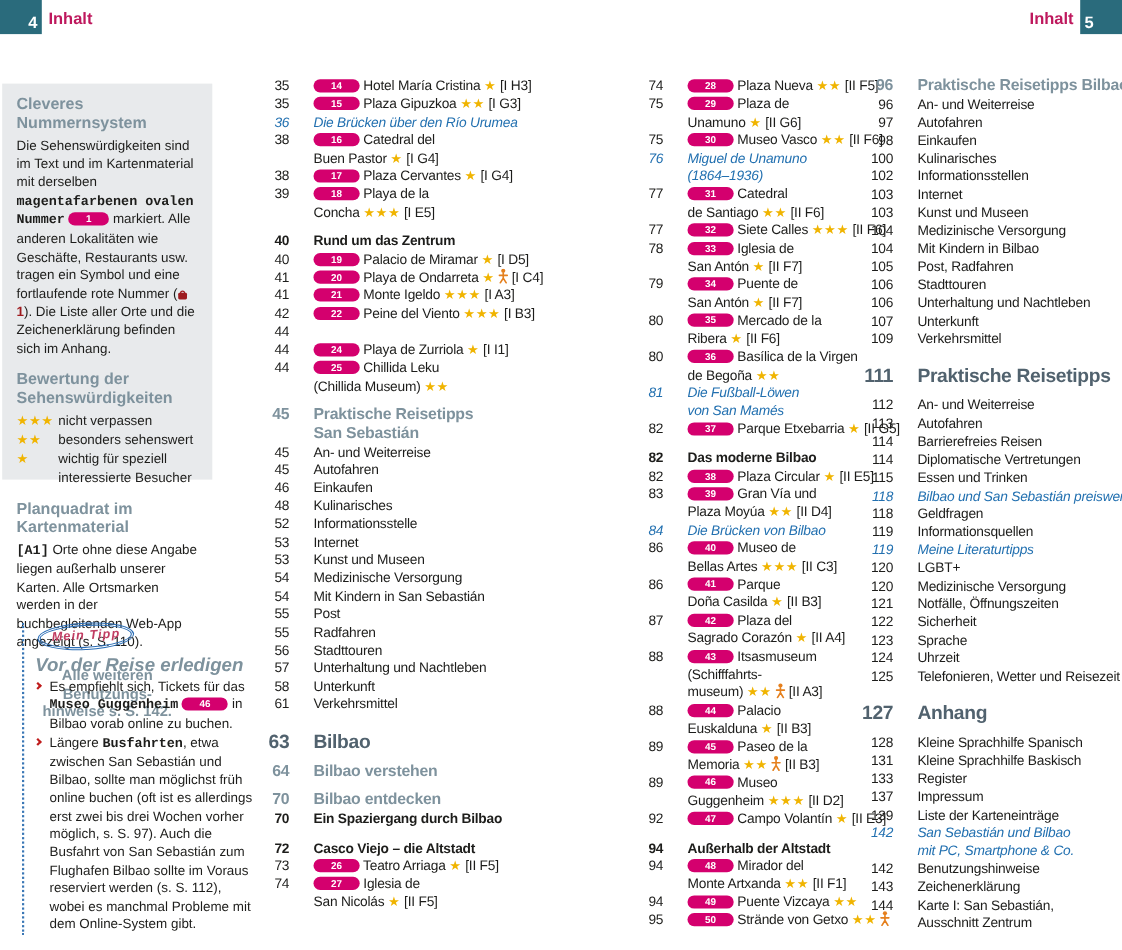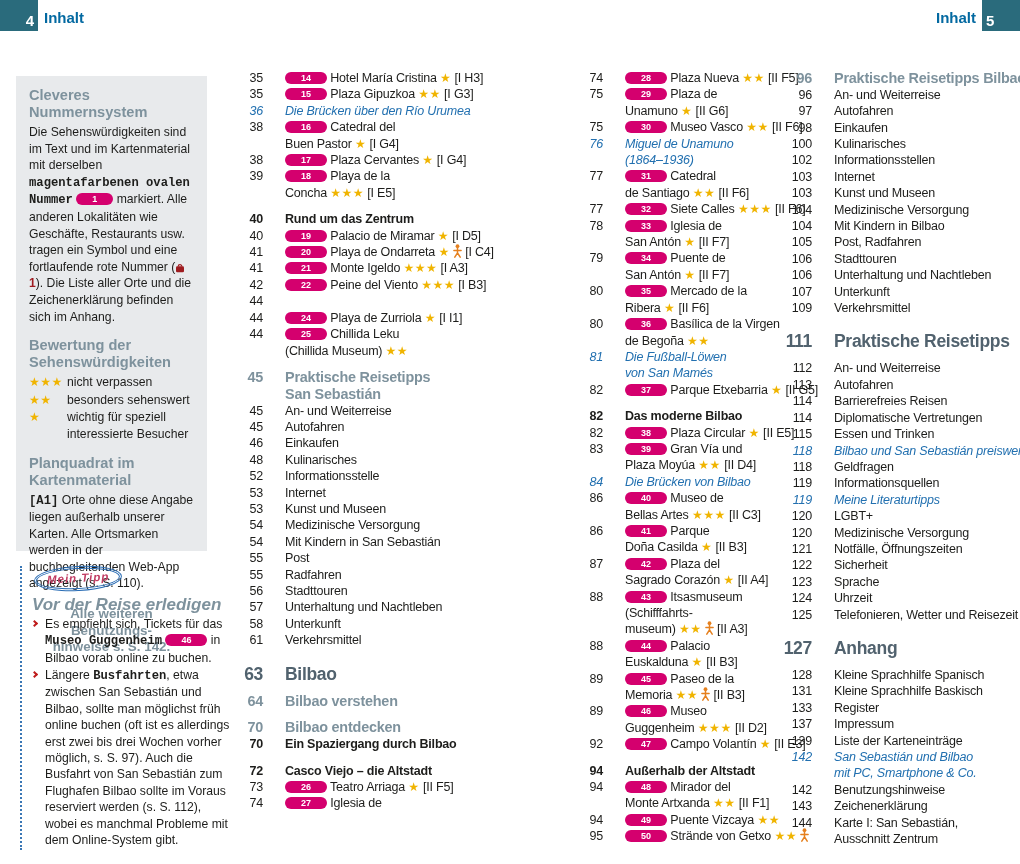--- a/index.html
+++ b/index.html
@@ -11,25 +11,25 @@
     --blue:#2270b0;--star:#f0b400;--red:#9e1b1f;--orange:#e5801e;--boxbg:#e8eaec;
     --bulletred:#bf1c1c;--stampblue:#2a6db5;--stamppink:#c13d63;
   }
   
   .hdr-block{position:absolute;top:0;width:38px;height:31px;background:var(--teal);}
   #hdr-block-left{left:0;}
   #hdr-block-right{right:0;}
   .hdr-num{position:absolute;bottom:2px;color:#fff;font-weight:bold;font-size:15px;}
   #hdr-block-left .hdr-num{right:4px;}
   #hdr-block-right .hdr-num{left:4px;}
-  .hdr-label{position:absolute;top:9px;font-weight:bold;font-size:15px;color:#0369a1;}
+  .hdr-label{position:absolute;top:9px;font-weight:bold;font-size:15px;color:#be185d;}
   #hdr-label-left{left:44px;}
   #hdr-label-right{right:44px;}
   
-  #info-box{position:absolute;left:16px;top:76px;width:191px;height:475px;
+  #info-box{position:absolute;left:2px;top:76px;width:191px;height:360px;
     background:var(--boxbg);padding:11px 13px;font-size:12.2px;line-height:16.6px;}
   .box-title{color:var(--subchapter);font-weight:bold;font-size:14.6px;line-height:17px;margin:0 0 3px 0;}
   .box-para{margin:0 0 12px 0;}
   .legend{display:grid;grid-template-columns:38px 1fr;row-gap:1px;margin:2px 0 12px 0;}
   .legend .stars{white-space:nowrap;}
   #usage-note{color:var(--subchapter);font-weight:bold;font-size:13.4px;line-height:16.5px;margin-top:14px;text-align:center;}
   
   #tip{position:absolute;left:20px;top:566px;width:212px;border-left:2px dotted #3a77b5;
     padding-left:10px;min-height:262px;font-size:12.2px;line-height:16.4px;}
   #tip-stamp{display:inline-block;border:3px double var(--stampblue);border-radius:50%;
@@ -335,20 +335,21 @@
       <div class="row entry">
         <div class="pg">73</div>
         <div class="ct">
           <div class="ln"><span class="oval">26</span><span> Teatro Arriaga </span><span class="stars">★</span><span> [II F5]</span></div>
         </div>
       </div>
       <div class="row entry">
         <div class="pg">74</div>
         <div class="ct">
           <div class="ln"><span class="oval">27</span><span> Iglesia de</span></div>
+          <div class="ln"><span>San Nicolás </span><span class="stars">★</span><span> [II F5]</span></div>
         </div>
       </div>
     </div>
   <div id="col2" class="toc-col">
       <div class="row entry">
         <div class="pg">74</div>
         <div class="ct">
           <div class="ln"><span class="oval">28</span><span> Plaza Nueva </span><span class="stars">★★</span><span> [II F5]</span></div>
         </div>
       </div>

